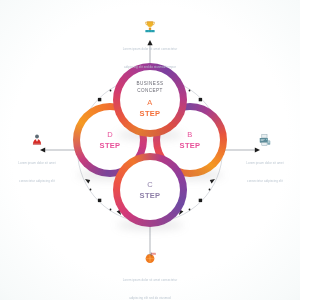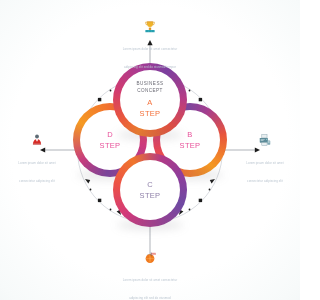--- a/index.html
+++ b/index.html
@@ -125,21 +125,21 @@
     white-space: nowrap;
   }
   .letter {
     font-size: 7.5px;
     font-weight: 400;
     letter-spacing: 0.3px;
     margin-bottom: 2px;
   }
   .steplabel {
     font-size: 7.5px;
-    font-weight: 400;
+    font-weight: 700;
     letter-spacing: 0.3px;
   }
   #petal-a .letter, #petal-a .steplabel { color: #f4703a; }
   #petal-b .letter, #petal-b .steplabel { color: #e8519a; }
   #petal-c .letter, #petal-c .steplabel { color: #8e7fa8; }
   #petal-d .letter, #petal-d .steplabel { color: #e8519a; }
 
   
   .caption {
     position: absolute;

